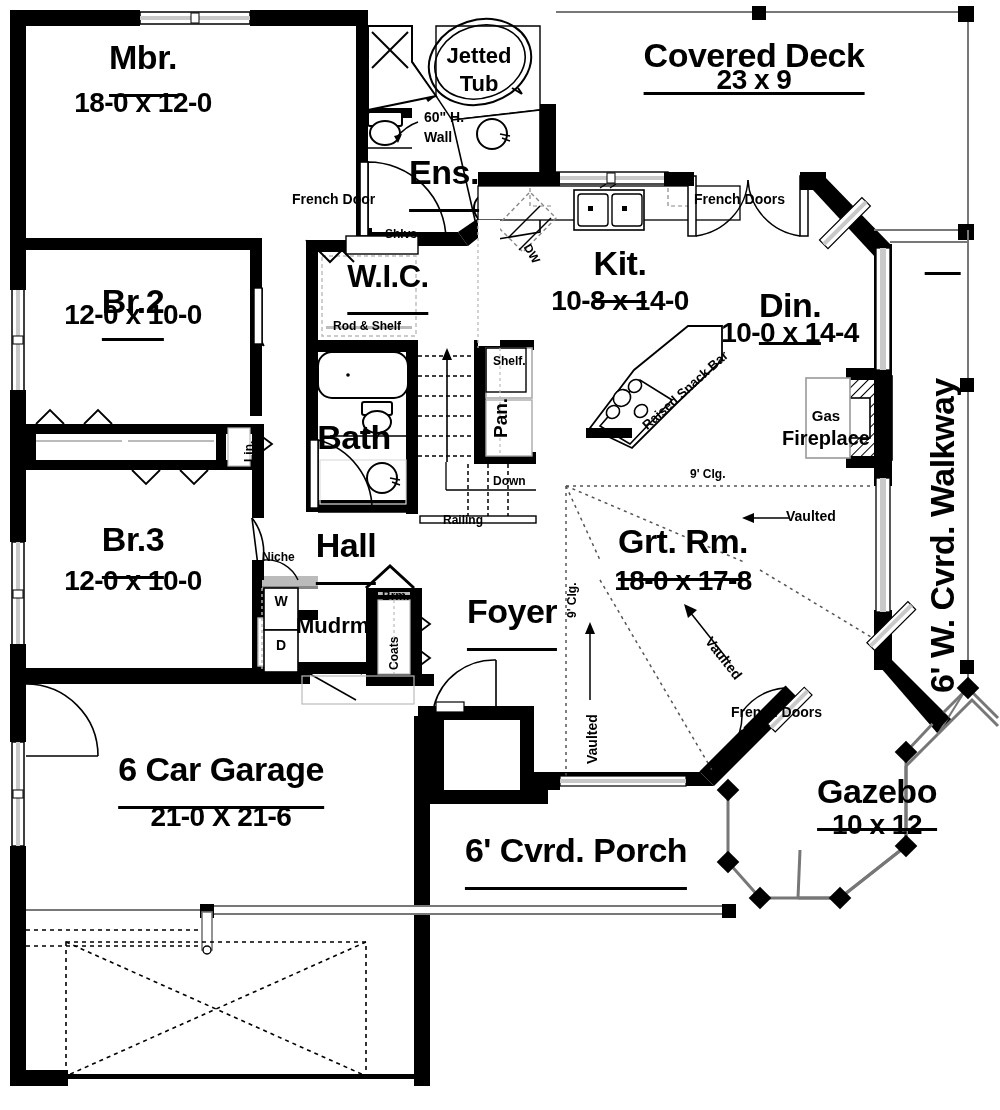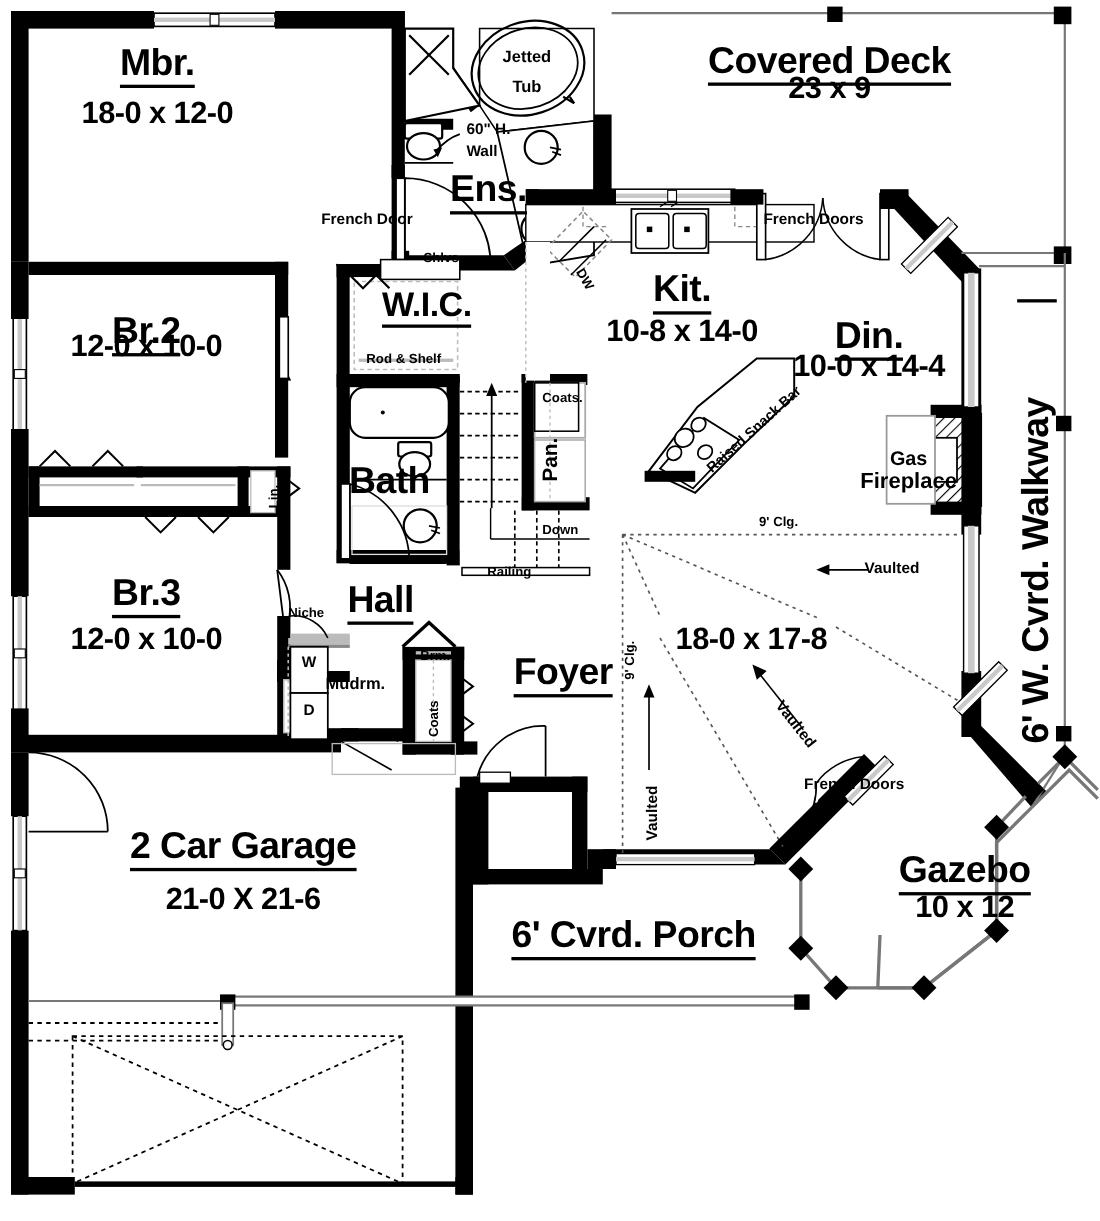--- a/index.html
+++ b/index.html
@@ -10,23 +10,23 @@
     width:1000px;
     height:1110px;
     background:#ffffff;
     overflow:hidden;
   }
   #plan svg{position:absolute;left:0;top:0;}
   
   .lbl{position:absolute;color:#000;font-family:"Liberation Sans", sans-serif;font-weight:bold;white-space:nowrap;line-height:1.05;}
   .lbl.center{transform:translateX(-50%);text-align:center;}
   .room-name{font-size:34px;letter-spacing:-0.5px;}
-  .room-name.under{border-bottom:3px solid #000;padding-bottom:1px;}
+  .room-name.under{border-bottom:3px solid #000;padding-bottom:18px;}
   .room-dim{font-size:28px;letter-spacing:-0.5px;}
-  .med{font-size:15px;}
+  .med{font-size:22px;}
   .small{font-size:14px;letter-spacing:0px;}
   .xsmall{font-size:12px;}
   .vert-up{writing-mode:vertical-rl;transform:rotate(180deg);}
 </style>
 </head>
 <body>
 
 <div id="plan">
 
 <svg width="1000" height="1110" viewBox="0 0 1000 1110">
@@ -478,32 +478,33 @@
 
 <div class="lbl center room-name under" style="left:143px;top:40px;">Mbr.</div>
 <div class="lbl center room-dim" style="left:143px;top:88px;">18-0 x 12-0</div>
 
 <div class="lbl center room-name under" style="left:133px;top:256px;margin-top:28px;">Br.2</div>
 <div class="lbl center room-dim" style="left:133px;top:300px;">12-0 x 10-0</div>
 
 <div class="lbl center room-name under" style="left:133px;top:522px;">Br.3</div>
 <div class="lbl center room-dim" style="left:133px;top:566px;">12-0 x 10-0</div>
 
-<div class="lbl center room-name under" style="left:221px;top:752px;">2 Car Garage</div>
+<div class="lbl center room-name under" style="left:221px;top:752px;">6 Car Garage</div>
 <div class="lbl center room-dim" style="left:221px;top:802px;">21-0 X 21-6</div>
 
 <div class="lbl center room-name under" style="left:754px;top:38px;">Covered Deck</div>
 <div class="lbl center room-dim" style="left:754px;top:65px;">23 x 9</div>
 
 <div class="lbl center room-name under" style="left:620px;top:246px;">Kit.</div>
 <div class="lbl center room-dim" style="left:620px;top:286px;">10-8 x 14-0</div>
 
 <div class="lbl center room-name under" style="left:790px;top:276px;margin-top:12px;">Din.</div>
 <div class="lbl center room-dim" style="left:790px;top:318px;">10-0 x 14-4</div>
 
+<div class="lbl center room-name under" style="left:683px;top:524px;">Grt. Rm.</div>
 <div class="lbl center room-dim" style="left:683px;top:566px;">18-0 x 17-8</div>
 
 <div class="lbl center room-name under" style="left:877px;top:774px;">Gazebo</div>
 <div class="lbl center room-dim" style="left:877px;top:810px;">10 x 12</div>
 
 <div class="lbl center room-name under" style="left:444px;top:155px;">Ens.</div>
 
 <div class="lbl center room-name under" style="left:388px;top:261px;font-size:31px;">W.I.C.</div>
 
 <div class="lbl center room-name" style="left:354px;top:420px;">Bath</div>
@@ -524,38 +525,38 @@
 
 <div class="lbl small" style="left:292px;top:192px;">French Door</div>
 <div class="lbl small" style="left:694px;top:192px;">French Doors</div>
 <div class="lbl small" style="left:731px;top:705px;">French Doors</div>
 
 <div class="lbl xsmall" style="left:385px;top:228px;">Shlvs.</div>
 <div class="lbl xsmall" style="left:333px;top:320px;">Rod &amp; Shelf</div>
 
 <div class="lbl xsmall" style="left:532px;top:242px;transform:rotate(60deg);transform-origin:left top;">DW</div>
 
-<div class="lbl xsmall" style="left:493px;top:355px;">Coats.</div>
+<div class="lbl xsmall" style="left:493px;top:355px;">Shelf.</div>
 <div class="lbl xsmall" style="left:491px;top:438px;transform:rotate(-90deg);transform-origin:left top;font-size:19px;">Pan.</div>
 
 <div class="lbl xsmall" style="left:493px;top:475px;">Down</div>
 <div class="lbl xsmall" style="left:443px;top:514px;text-align:center;">Railing</div>
 
 <div class="lbl xsmall" style="left:243px;top:462px;transform:rotate(-90deg);transform-origin:left top;">Lin.</div>
 
 <div class="lbl xsmall" style="left:262px;top:551px;">Niche</div>
 <div class="lbl center small" style="left:281px;top:594px;">W</div>
 <div class="lbl center small" style="left:281px;top:638px;">D</div>
 <div class="lbl med" style="left:296px;top:614px;">Mudrm.</div>
 <div class="lbl xsmall" style="left:382px;top:590px;">Brm.</div>
 <div class="lbl xsmall" style="left:388px;top:670px;transform:rotate(-90deg);transform-origin:left top;">Coats</div>
 
 <div class="lbl xsmall" style="left:640px;top:422px;transform:rotate(-42deg);transform-origin:left top;font-size:13px;">Raised Snack Bar</div>
 
-<div class="lbl center xsmall" style="left:826px;top:408px;font-size:18px;">Gas</div>
+<div class="lbl center xsmall" style="left:826px;top:408px;font-size:15px;">Gas</div>
 <div class="lbl center xsmall" style="left:826px;top:428px;font-size:20px;">Fireplace</div>
 
 <div class="lbl xsmall" style="left:690px;top:468px;">9' Clg.</div>
 <div class="lbl xsmall" style="left:566px;top:618px;transform:rotate(-90deg);transform-origin:left top;">9' Clg.</div>
 
 <div class="lbl xsmall" style="left:786px;top:509px;font-size:14px;">Vaulted</div>
 <div class="lbl xsmall" style="left:714px;top:634px;transform:rotate(52deg);transform-origin:left top;font-size:14px;">Vaulted</div>
 <div class="lbl xsmall" style="left:585px;top:764px;transform:rotate(-90deg);transform-origin:left top;font-size:14px;">Vaulted</div>
 
 </div>

